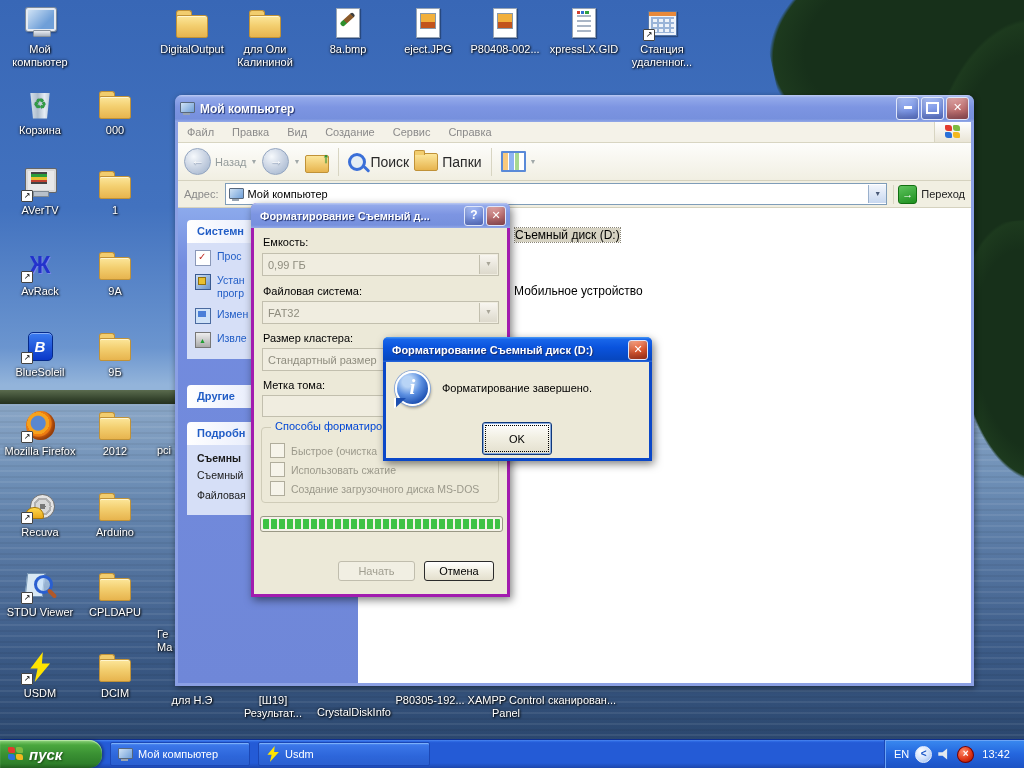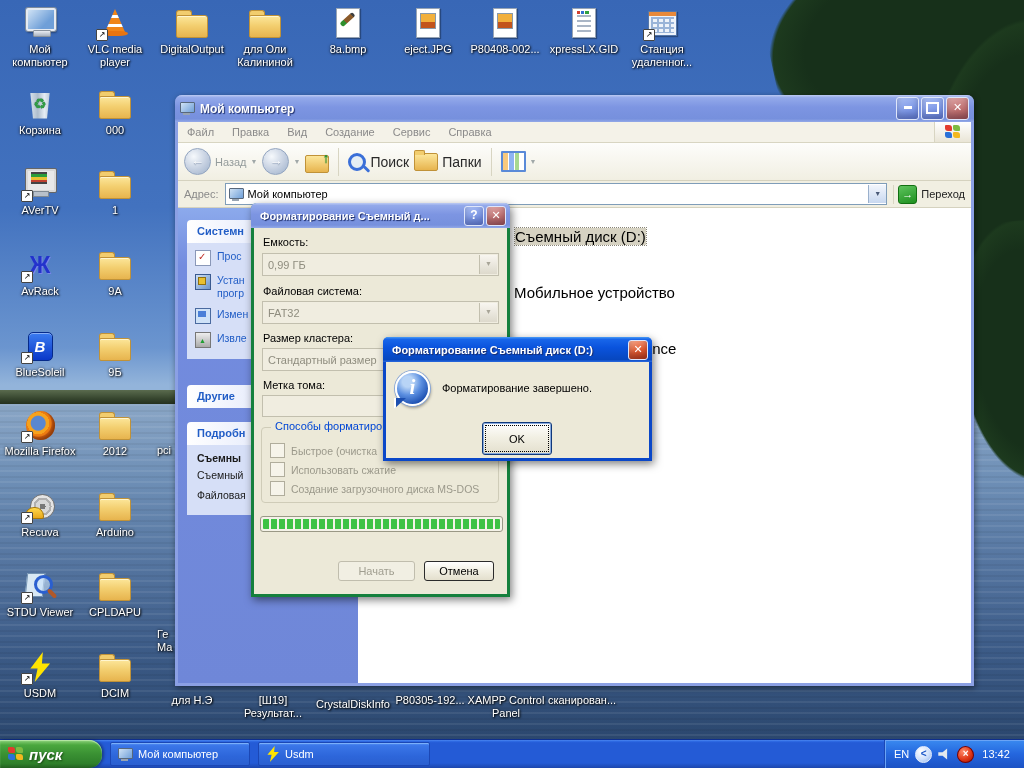--- a/index.html
+++ b/index.html
@@ -118,35 +118,35 @@
   .ti-info::after{content:"✓";position:absolute;left:2px;top:-1px;color:#c03028;font-size:10px;font-weight:bold}
   .ti-install{background:linear-gradient(135deg,#cfe0f4,#6a94cc);border:1px solid #3a5a90}
   .ti-install::after{content:"";position:absolute;left:2px;top:2px;width:6px;height:6px;background:#e8c030;border:1px solid #907010}
   .ti-display{background:#cfe2f8;border:1px solid #4a6aa0}
   .ti-display::after{content:"";position:absolute;left:2px;top:2px;width:8px;height:6px;background:#4a7fd8}
   .ti-eject{background:linear-gradient(#eee,#aaa);border:1px solid #777}
   .ti-eject::after{content:"▲";position:absolute;left:3px;top:1px;color:#1f9e32;font-size:7px}
   .tp-line{font-size:10.5px;color:#1a1a1a;margin:0 0 5px 2px}
   .tp-line.b{font-weight:bold}
   
-  .citem-lbl{position:absolute;color:#000;font-size:15px;white-space:nowrap}
+  .citem-lbl{position:absolute;color:#000;font-size:12px;white-space:nowrap}
   .sel{background:#d6d2c2;outline:1px dotted #8a8678}
   .drive{position:absolute;width:46px;height:24px}
   .drive .top{position:absolute;left:5px;top:0;right:5px;height:9px;background:linear-gradient(#fefefe,#d2d6da);border:1px solid #9aa0a8;border-radius:4px 4px 0 0}
   .drive .body{position:absolute;left:0;top:7px;right:0;bottom:0;background:linear-gradient(180deg,#f6f7f8,#c9ccd0 55%,#9fa4ab);border:1px solid #7f858e;border-radius:3px 3px 5px 5px}
   .drive .slot{position:absolute;left:10px;top:13px;width:26px;height:3px;background:#6a7078;border-radius:2px}
   .pda{position:absolute;width:31px;height:46px;background:linear-gradient(180deg,#f2a22e,#cf7a0e);border:1px solid #8a5606;border-radius:4px}
   .pda::before{content:"";position:absolute;left:4px;top:5px;right:4px;height:25px;background:linear-gradient(160deg,#eaf6e4,#9ec89a);border:1px solid #4a6a46}
   .pda::after{content:"";position:absolute;left:6px;bottom:4px;width:18px;height:5px;background:repeating-linear-gradient(90deg,#8a5606 0 3px,rgba(0,0,0,0) 3px 5px)}
   .folder-lg{position:absolute;width:42px;height:30px}
   .folder-lg::before{content:"";position:absolute;left:0;top:-6px;width:18px;height:7px;background:#f2cd6e;border:1px solid #c09238;border-bottom:none;border-radius:3px 3px 0 0}
   .folder-lg::after{content:"";position:absolute;inset:0;background:linear-gradient(180deg,#fce69a,#f3cf70 45%,#e7b44e);border:1px solid #c09238;border-radius:2px 4px 3px 3px;box-shadow:inset 0 1px 0 #fff6d0}
   
   .dlg{position:absolute;border-radius:6px 6px 0 0;box-shadow:2px 3px 8px rgba(0,0,0,.5)}
-  .fmt{left:251px;top:203px;width:259px;height:394px;background:#15803d;z-index:20}
+  .fmt{left:251px;top:203px;width:259px;height:394px;background:#a21caf;z-index:20}
   .dlg .dbody{position:absolute;left:3px;right:3px;top:25px;bottom:3px;background:#ece9d8}
   .dlg .tbar{height:25px;padding:0 4px;border-radius:5px 5px 0 0}
   .dlg .ttl{font-size:11px}
   .dlg .cap{width:18px;height:18px;line-height:16px}
   .flabel{position:absolute;color:#000;font-size:11px}
   .fcombo{position:absolute;height:21px;background:#f0ede0;border:1px solid #c2bfae;color:#8f8d7f;font-size:11px;display:flex;align-items:center;padding-left:5px}
   .fcombo .arr{position:absolute;right:1px;top:1px;bottom:1px;width:17px;background:linear-gradient(#f8f6f0,#ddd9cc);border-left:1px solid #c2bfae;color:#a8a598;font-size:7px;text-align:center;line-height:17px}
   .ftext{position:absolute;height:20px;background:#f0ede0;border:1px solid #c2bfae}
   .fgroup{position:absolute;border:1px solid #cfccb8;border-radius:4px}
   .fgroup .legend{position:absolute;left:9px;top:-8px;background:#ece9d8;padding:0 4px;color:#0046d5;font-size:11px;white-space:nowrap}
@@ -194,28 +194,20 @@
   <div class="dicon" style="left:4px;top:6px">
     <div class="ig">
         <div class="mon">
           <div class="scr"></div>
           <div class="base"></div>
         </div>
       </div>
     <div class="ilabel">Мой
 компьютер</div>
   </div>
-  <div class="dicon" style="left:79px;top:6px">
-    <div class="ig">
-        <div class="g-vlc"></div>
-        <span class="sc"></span>
-      </div>
-    <div class="ilabel">VLC media
-player</div>
-  </div>
   <div class="dicon" style="left:156px;top:6px">
     <div class="ig">
         <div class="g-folder"></div>
       </div>
     <div class="ilabel">DigitalOutput</div>
   </div>
   <div class="dicon" style="left:229px;top:6px">
     <div class="ig">
         <div class="g-folder"></div>
       </div>
@@ -388,21 +380,21 @@
   </div>
 
   <div class="dicon" style="left:158px;top:694px;width:68px">
       <div class="ilabel" style="margin:0">для Н.Э</div>
     </div>
   <div class="dicon" style="left:233px;top:694px;width:80px">
       <div class="ilabel" style="margin:0">[Ш19]
 Результат...</div>
     </div>
   <div class="dicon" style="left:305px;top:694px;width:96px">
-      <div class="ilabel" style="margin:4px">CrystalDiskInfo</div>
+      <div class="ilabel" style="margin:12px">CrystalDiskInfo</div>
     </div>
   <div class="dicon" style="left:392px;top:694px;width:76px">
       <div class="ilabel" style="margin:0">P80305-192...</div>
     </div>
   <div class="dicon" style="left:462px;top:694px;width:88px">
       <div class="ilabel" style="margin:0">XAMPP Control
 Panel</div>
     </div>
   <div class="dicon" style="left:540px;top:694px;width:84px">
       <div class="ilabel" style="margin:0">сканирован...</div>

